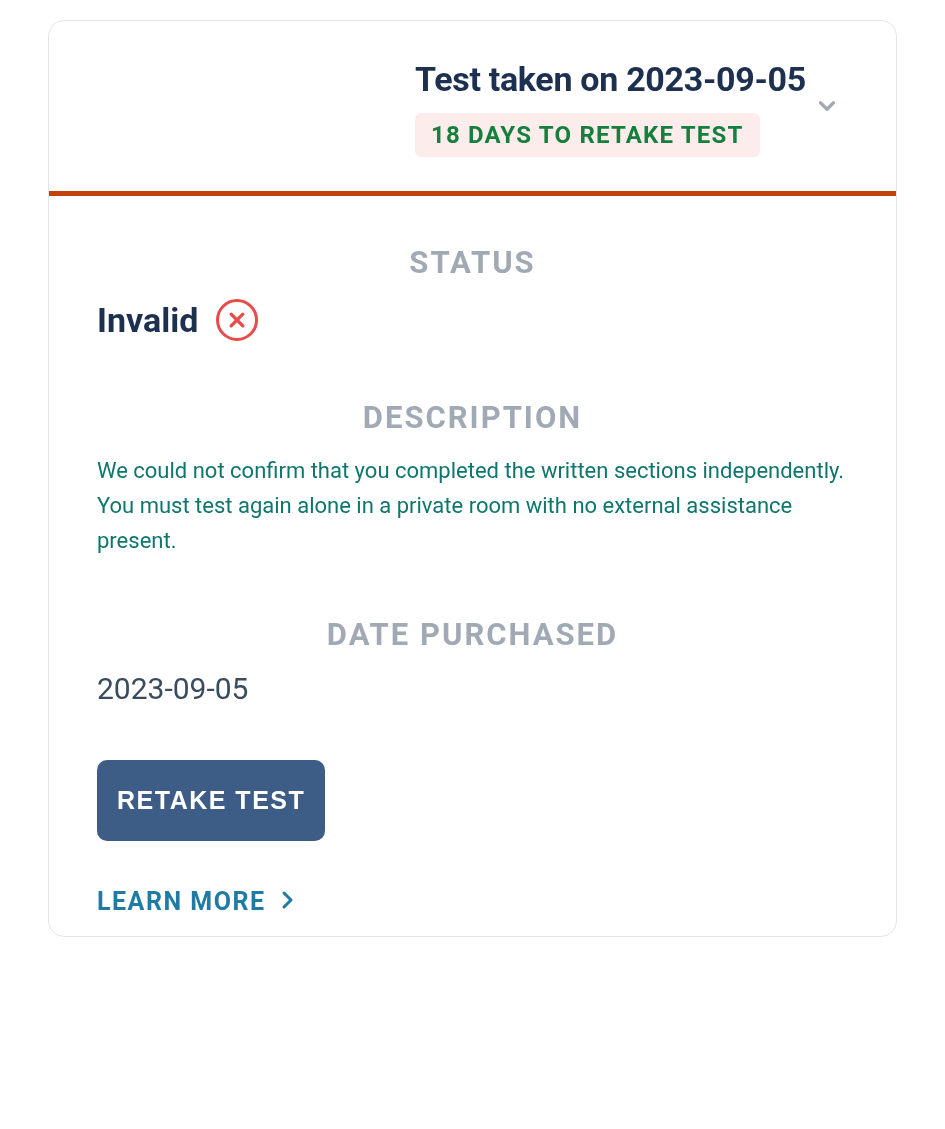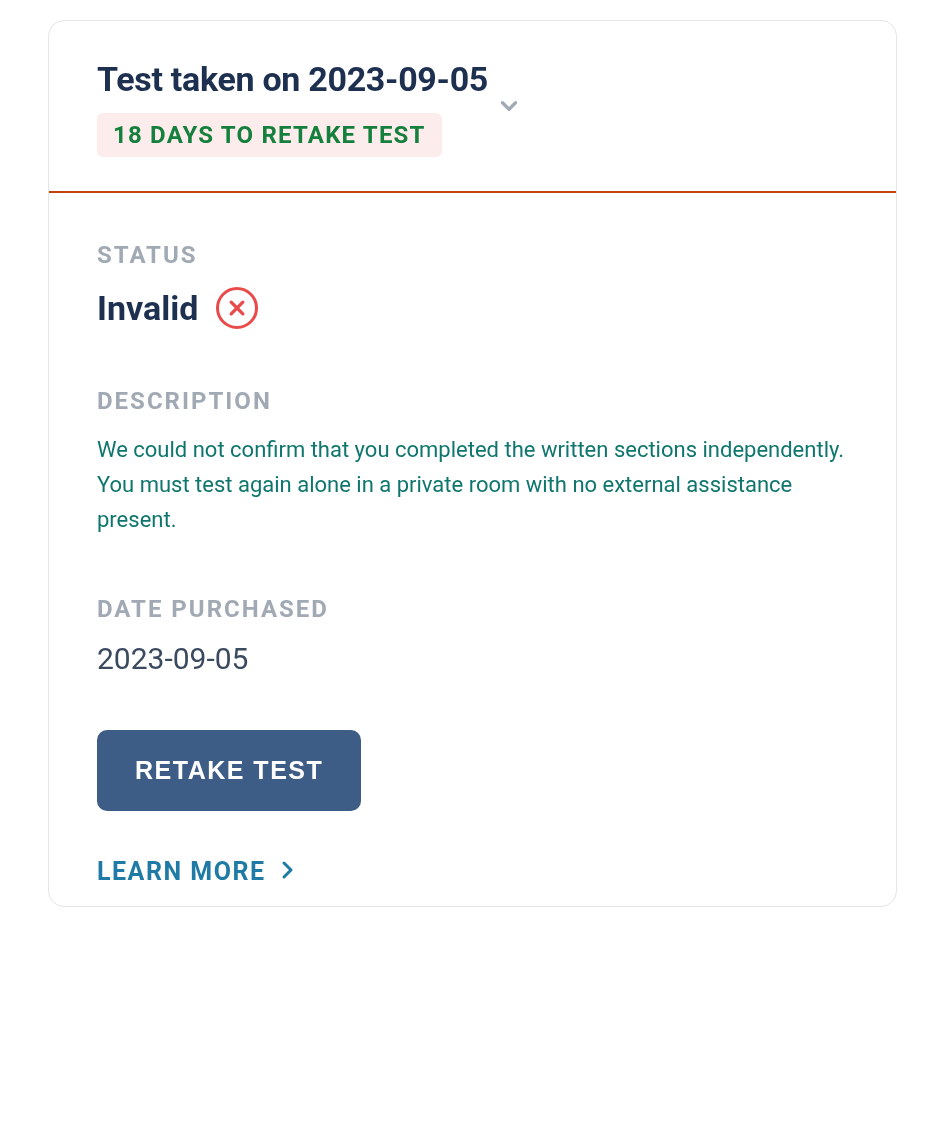--- a/index.html
+++ b/index.html
@@ -13,23 +13,23 @@
       padding: 20px 48px;
     }
     .card {
       border: 1px solid #e2e5e9;
       border-radius: 16px;
       overflow: hidden;
       background: #ffffff;
     }
     .card-header {
       padding: 38px 48px 34px 48px;
-      border-bottom: 2px solid #c2410c;
+      border-bottom: 5px solid #c2410c;
       display: flex;
-      justify-content: flex-start;
+      justify-content: flex-end;
       align-items: center;
     }
     .header-left {
       display: flex;
       flex-direction: column;
       gap: 14px;
     }
     .card-title {
       font-size: 34px;
       font-weight: 700;
@@ -55,25 +55,26 @@
       justify-content: center;
     }
     .chevron-toggle svg {
       width: 26px;
       height: 26px;
     }
     .card-body {
       padding: 48px 48px 20px 48px;
     }
     .section-label {
-      font-size: 24px;
+      font-size: 31px;
       font-weight: 700;
       letter-spacing: 2px;
       color: #a1aab4;
       margin-bottom: 18px;
+      text-align: center;
     }
     .status-row {
       display: flex;
       align-items: center;
       gap: 18px;
       margin-bottom: 58px;
     }
     .status-value {
       font-size: 34px;
       font-weight: 700;
@@ -101,21 +102,21 @@
     .date-value {
       font-size: 30px;
       color: #3a4a5f;
       margin-bottom: 54px;
     }
     .retake-button {
       background: #3e5d86;
       color: #ffffff;
       border: none;
       border-radius: 10px;
-      padding: 26px 38px;
+      padding: 26px 20px;
       font-size: 25px;
       font-weight: 700;
       letter-spacing: 1.5px;
       cursor: pointer;
       margin-bottom: 46px;
     }
     .learn-more-link {
       display: inline-flex;
       align-items: center;
       gap: 16px;

